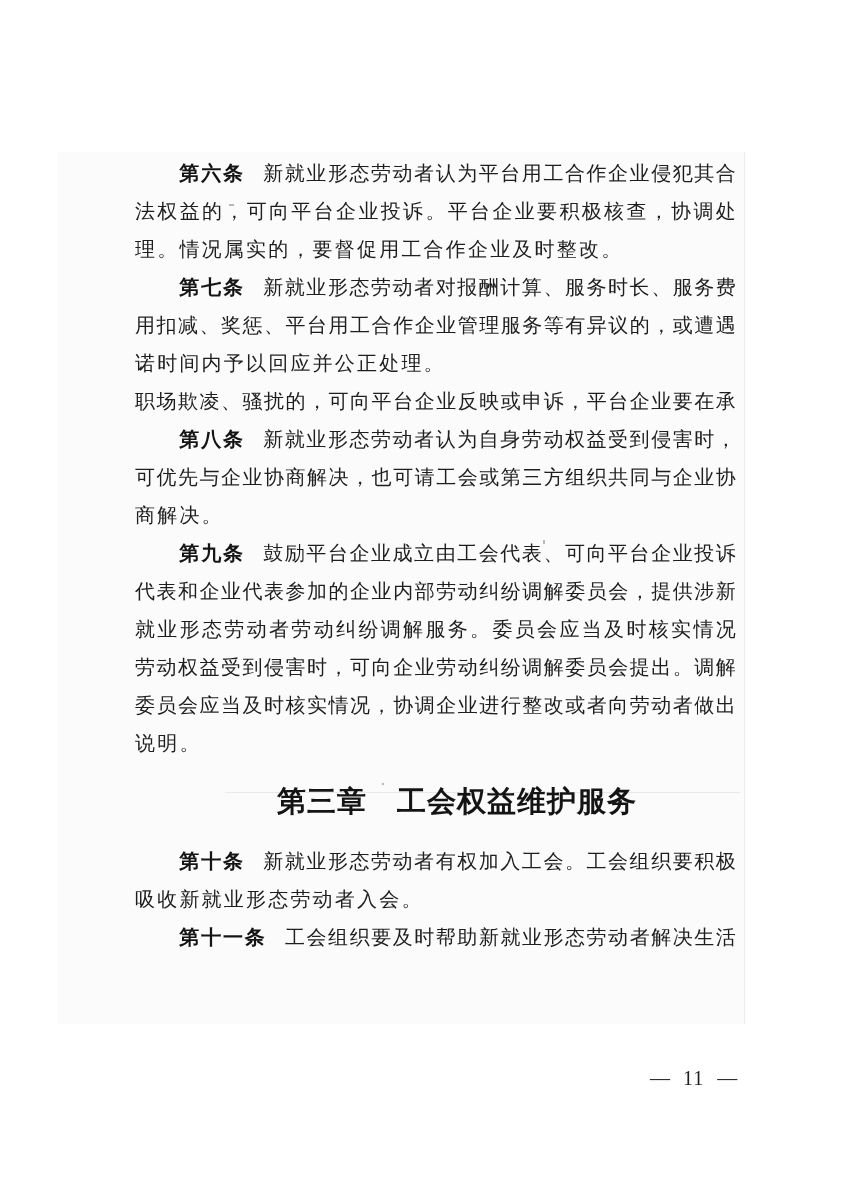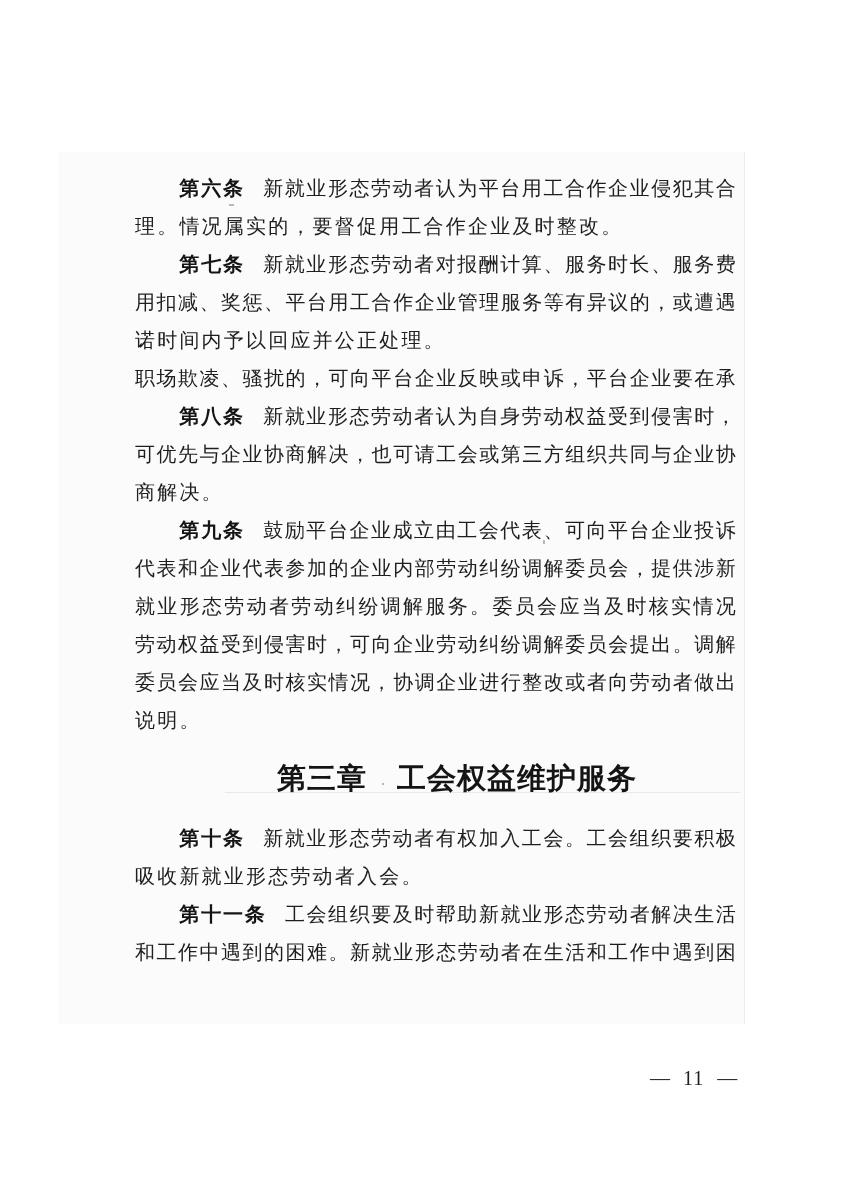--- a/index.html
+++ b/index.html
@@ -37,21 +37,21 @@
     pointer-events: none;
   }
   .speck {
     position: absolute;
     background: #b9b9b9;
     pointer-events: none;
   }
   .text-block {
     position: absolute;
     left: 135px;
-    top: 169px;
+    top: 154px;
     width: 602px;
   }
   .line {
     height: 38px;
     line-height: 38px;
     font-size: 20px;
     letter-spacing: 2.2px;
     white-space: nowrap;
     overflow: visible;
     color: #1e1e1e;
@@ -113,20 +113,21 @@
   <div class="scan-line"></div>
 
   <div class="speck" style="left:229px; top:204px; width:5px; height:2px;"></div>
   <div class="speck" style="left:543px; top:540px; width:2px; height:4px;"></div>
   <div class="speck" style="left:150px; top:671px; width:2px; height:2px;"></div>
   <div class="speck" style="left:382px; top:783px; width:2px; height:2px;"></div>
 
   <div class="text-block">
       <div class="para">
         <div class="line justify"><span class="indent"></span><span class="art-label">第六条</span><span class="gap"></span><span>新就业形态劳动者认为平台用工合作企业侵犯其合</span></div>
+        <div class="line justify">法权益的，可向平台企业投诉。平台企业要积极核查，协调处</div>
         <div class="line">理。情况属实的，要督促用工合作企业及时整改。</div>
       </div>
       <div class="para">
         <div class="line justify"><span class="indent"></span><span class="art-label">第七条</span><span class="gap"></span><span>新就业形态劳动者对报酬计算、服务时长、服务费</span></div>
         <div class="line justify">用扣减、奖惩、平台用工合作企业管理服务等有异议的，或遭遇</div>
         <div class="line">诺时间内予以回应并公正处理。</div>
         <div class="line justify">职场欺凌、骚扰的，可向平台企业反映或申诉，平台企业要在承</div>
       </div>
       <div class="para">
         <div class="line justify"><span class="indent"></span><span class="art-label">第八条</span><span class="gap"></span><span>新就业形态劳动者认为自身劳动权益受到侵害时，</span></div>
@@ -141,21 +142,20 @@
         <div class="line justify">委员会应当及时核实情况，协调企业进行整改或者向劳动者做出</div>
         <div class="line">说明。</div>
       </div>
       <div class="chapter">第三章　工会权益维护服务</div>
       <div class="para">
         <div class="line justify"><span class="indent"></span><span class="art-label">第十条</span><span class="gap"></span><span>新就业形态劳动者有权加入工会。工会组织要积极</span></div>
         <div class="line">吸收新就业形态劳动者入会。</div>
       </div>
       <div class="para">
         <div class="line justify"><span class="indent"></span><span class="art-label">第十一条</span><span class="gap"></span><span>工会组织要及时帮助新就业形态劳动者解决生活</span></div>
-        <div class="line justify">和工作中遇到的困难。新就业形态劳动者在生活和工作中遇到困</div>
       </div>
     </div>
 
   <div class="footer">
     <span>—</span>
     <span class="num">11</span>
     <span>—</span>
   </div>
 
 </div>

